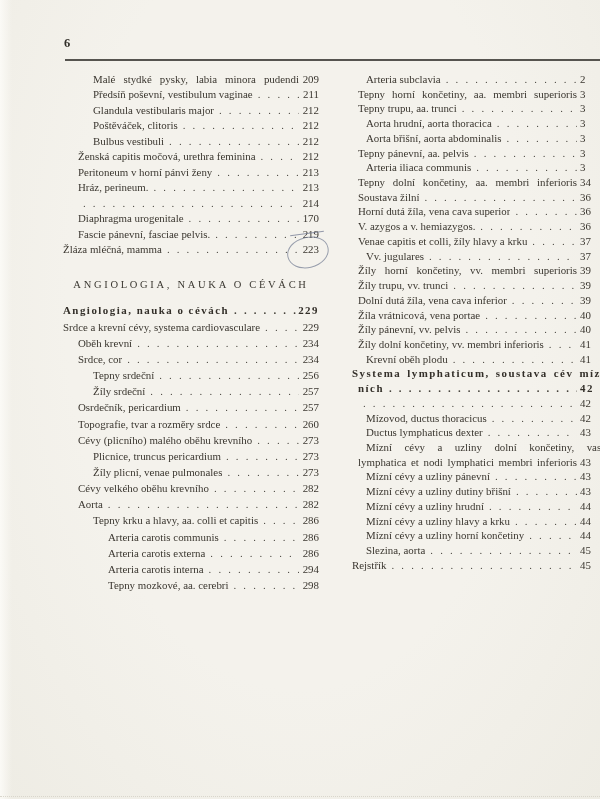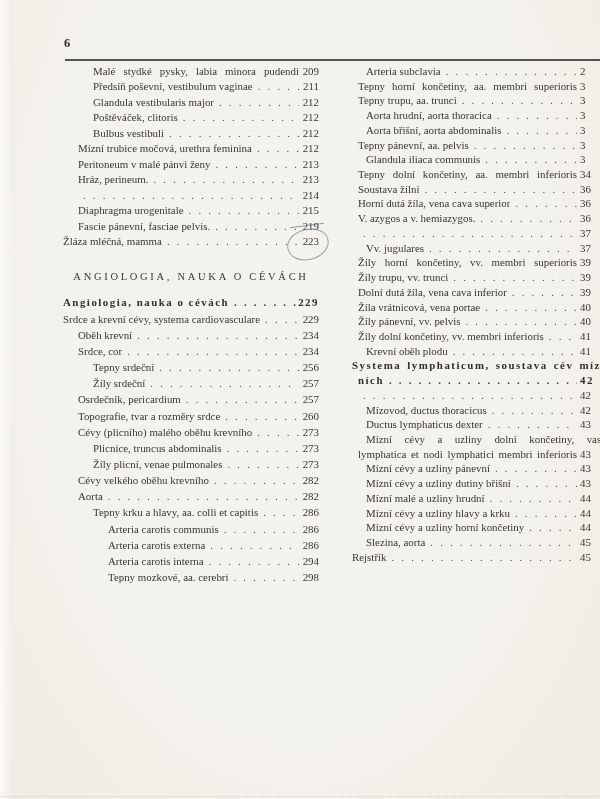--- a/index.html
+++ b/index.html
@@ -17,21 +17,21 @@
     border-bottom:1px dotted #d9d6cc;
   }
   #page-number{
     position:absolute;left:64px;top:36px;
     font-size:12.5px;font-weight:bold;color:#33302a;
   }
   #header-rule{
     position:absolute;left:65px;top:59px;width:535px;height:2px;
     background:#56544f;
   }
-  .col{position:absolute;top:64px;}
+  .col{position:absolute;top:72px;}
   #left-column{left:63px;width:256px;}
   #right-column{left:352px;width:254px;}
   .row{
     display:flex;align-items:baseline;white-space:nowrap;
     font-size:10.9px;line-height:15.45px;min-width:0;
   }
   #right-column .row{line-height:14.72px;}
   
   #left-column .heading-row ~ .row{line-height:16.15px;}
   .t{flex:0 1 auto;overflow:hidden;}
@@ -96,42 +96,42 @@
       <span class="t">Poštěváček, clitoris</span>
       <span class="lead">. . . . . . . . . . . . . . . . . . . . . . . . . . . . . . . . . . . . . . . . </span>
       <span class="num"><span>212</span></span>
     </div>
     <div class="row lvl2">
       <span class="t">Bulbus vestibuli</span>
       <span class="lead">. . . . . . . . . . . . . . . . . . . . . . . . . . . . . . . . . . . . . . . . </span>
       <span class="num"><span>212</span></span>
     </div>
     <div class="row lvl1">
-      <span class="t">Mízní trubice močová, urethra feminina</span>
+      <span class="t">Ženská capitis močová, urethra feminina</span>
       <span class="lead">. . . . . . . . . . . . . . . . . . . . . . . . . . . . . . . . . . . . . . . . </span>
       <span class="num"><span>212</span></span>
     </div>
     <div class="row lvl1">
-      <span class="t">Peritoneum v malé pánvi ženy</span>
+      <span class="t">Peritoneum v horní pánvi ženy</span>
       <span class="lead">. . . . . . . . . . . . . . . . . . . . . . . . . . . . . . . . . . . . . . . . </span>
       <span class="num"><span>213</span></span>
     </div>
     <div class="row lvl1">
       <span class="t">Hráz, perineum.</span>
       <span class="lead">. . . . . . . . . . . . . . . . . . . . . . . . . . . . . . . . . . . . . . . . </span>
       <span class="num"><span>213</span></span>
     </div>
     <div class="row lvl1">
       <span class="lead">. . . . . . . . . . . . . . . . . . . . . . . . . . . . . . . . . . . . . . . . </span>
       <span class="num"><span>214</span></span>
     </div>
     <div class="row lvl1">
       <span class="t">Diaphragma urogenitale</span>
       <span class="lead">. . . . . . . . . . . . . . . . . . . . . . . . . . . . . . . . . . . . . . . . </span>
-      <span class="num"><span>215</span></span>
+      <span class="num"><span>170</span></span>
     </div>
     <div class="row lvl1">
       <span class="t">Fascie pánevní, fasciae pelvis.</span>
       <span class="lead">. . . . . . . . . . . . . . . . . . . . . . . . . . . . . . . . . . . . . . . . </span>
       <span class="num"><span>219</span><span class="strike-mark"></span></span>
     </div>
     <div class="row lvl0">
       <span class="t">Žláza mléčná, mamma</span>
       <span class="lead">. . . . . . . . . . . . . . . . . . . . . . . . . . . . . . . . . . . . . . . . </span>
       <span class="num"><span>223</span><span class="circle-mark"></span></span>
@@ -176,21 +176,21 @@
       <span class="t">Topografie, tvar a rozměry srdce</span>
       <span class="lead">. . . . . . . . . . . . . . . . . . . . . . . . . . . . . . . . . . . . . . . . </span>
       <span class="num"><span>260</span></span>
     </div>
     <div class="row lvl1">
       <span class="t">Cévy (plicního) malého oběhu krevního</span>
       <span class="lead">. . . . . . . . . . . . . . . . . . . . . . . . . . . . . . . . . . . . . . . . </span>
       <span class="num"><span>273</span></span>
     </div>
     <div class="row lvl2">
-      <span class="t">Plicnice, truncus abdominalis</span>
+      <span class="t">Plicnice, truncus pericardium</span>
       <span class="lead">. . . . . . . . . . . . . . . . . . . . . . . . . . . . . . . . . . . . . . . . </span>
       <span class="num"><span>273</span></span>
     </div>
     <div class="row lvl2">
       <span class="t">Žíly plicní, venae pulmonales</span>
       <span class="lead">. . . . . . . . . . . . . . . . . . . . . . . . . . . . . . . . . . . . . . . . </span>
       <span class="num"><span>273</span></span>
     </div>
     <div class="row lvl1">
       <span class="t">Cévy velkého oběhu krevního</span>
@@ -252,21 +252,21 @@
       <span class="t">Aorta břišní, aorta abdominalis</span>
       <span class="lead">. . . . . . . . . . . . . . . . . . . . . . . . . . . . . . . . . . . . . . . . </span>
       <span class="num"><span>3</span></span>
     </div>
     <div class="row lvl1">
       <span class="t">Tepny pánevní, aa. pelvis</span>
       <span class="lead">. . . . . . . . . . . . . . . . . . . . . . . . . . . . . . . . . . . . . . . . </span>
       <span class="num"><span>3</span></span>
     </div>
     <div class="row lvl2">
-      <span class="t">Glandula iliaca communis</span>
+      <span class="t">Arteria iliaca communis</span>
       <span class="lead">. . . . . . . . . . . . . . . . . . . . . . . . . . . . . . . . . . . . . . . . </span>
       <span class="num"><span>3</span></span>
     </div>
     <div class="row lvl1 fill">
       <span class="t">Tepny dolní končetiny, aa. membri inferioris</span>
       <span class="num"><span>34</span></span>
     </div>
     <div class="row lvl1">
       <span class="t">Soustava žilní</span>
       <span class="lead">. . . . . . . . . . . . . . . . . . . . . . . . . . . . . . . . . . . . . . . . </span>
@@ -276,20 +276,21 @@
       <span class="t">Horní dutá žíla, vena cava superior</span>
       <span class="lead">. . . . . . . . . . . . . . . . . . . . . . . . . . . . . . . . . . . . . . . . </span>
       <span class="num"><span>36</span></span>
     </div>
     <div class="row lvl1">
       <span class="t">V. azygos a v. hemiazygos.</span>
       <span class="lead">. . . . . . . . . . . . . . . . . . . . . . . . . . . . . . . . . . . . . . . . </span>
       <span class="num"><span>36</span></span>
     </div>
     <div class="row lvl1">
+      <span class="t">Venae capitis et colli, žíly hlavy a krku</span>
       <span class="lead">. . . . . . . . . . . . . . . . . . . . . . . . . . . . . . . . . . . . . . . . </span>
       <span class="num"><span>37</span></span>
     </div>
     <div class="row lvl2">
       <span class="t">Vv. jugulares</span>
       <span class="lead">. . . . . . . . . . . . . . . . . . . . . . . . . . . . . . . . . . . . . . . . </span>
       <span class="num"><span>37</span></span>
     </div>
     <div class="row lvl1 fill">
       <span class="t">Žíly horní končetiny, vv. membri superioris</span>
@@ -358,21 +359,21 @@
       <span class="t">Mízní cévy a uzliny pánevní</span>
       <span class="lead">. . . . . . . . . . . . . . . . . . . . . . . . . . . . . . . . . . . . . . . . </span>
       <span class="num"><span>43</span></span>
     </div>
     <div class="row lvl2">
       <span class="t">Mízní cévy a uzliny dutiny břišní</span>
       <span class="lead">. . . . . . . . . . . . . . . . . . . . . . . . . . . . . . . . . . . . . . . . </span>
       <span class="num"><span>43</span></span>
     </div>
     <div class="row lvl2">
-      <span class="t">Mízní malé a uzliny hrudní</span>
+      <span class="t">Mízní cévy a uzliny hrudní</span>
       <span class="lead">. . . . . . . . . . . . . . . . . . . . . . . . . . . . . . . . . . . . . . . . </span>
       <span class="num"><span>44</span></span>
     </div>
     <div class="row lvl2">
       <span class="t">Mízní cévy a uzliny hlavy a krku</span>
       <span class="lead">. . . . . . . . . . . . . . . . . . . . . . . . . . . . . . . . . . . . . . . . </span>
       <span class="num"><span>44</span></span>
     </div>
     <div class="row lvl2">
       <span class="t">Mízní cévy a uzliny horní končetiny</span>

